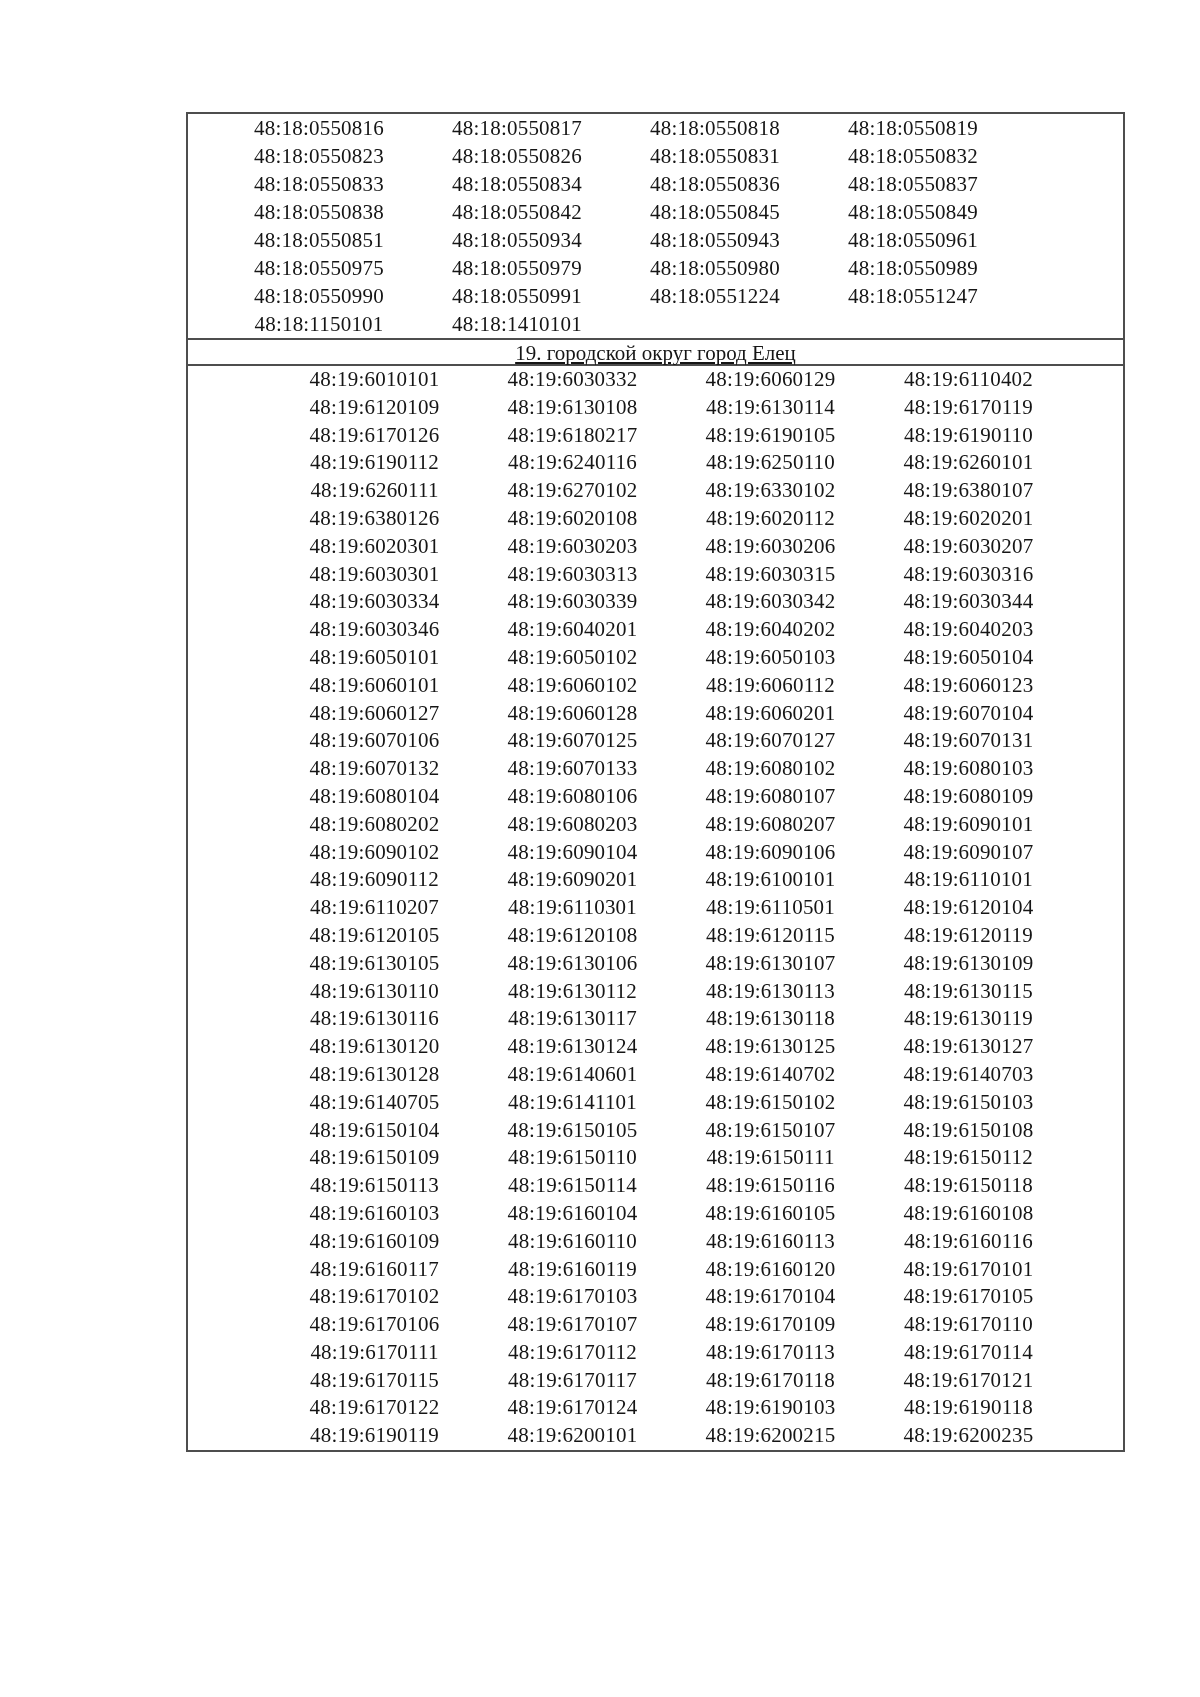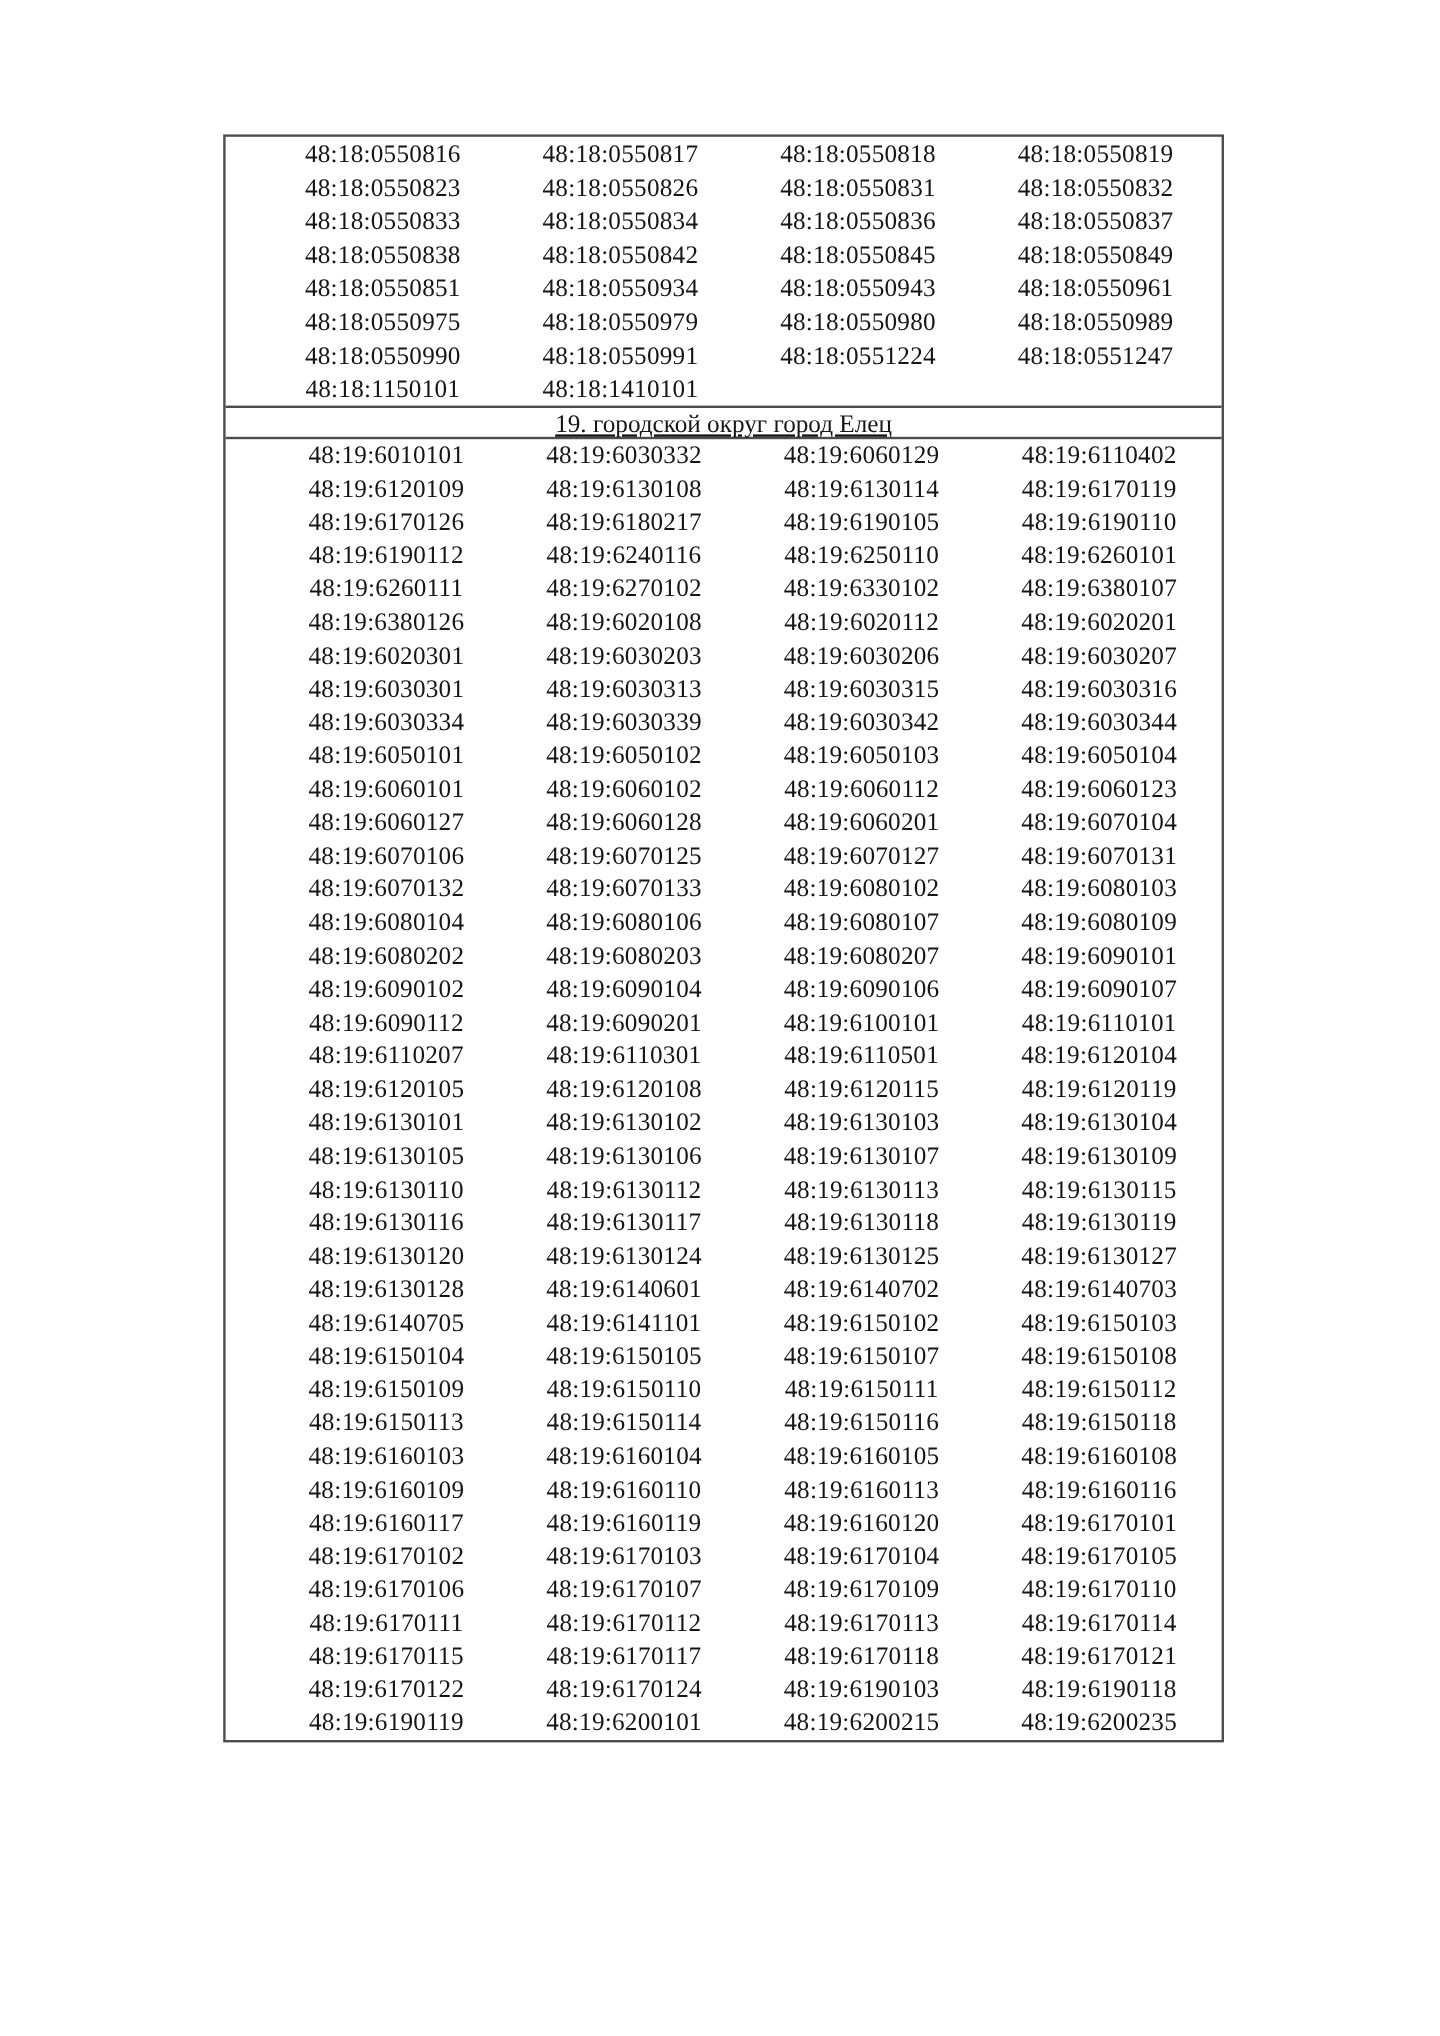--- a/index.html
+++ b/index.html
@@ -16,21 +16,21 @@
     position: absolute;
     left: 0; top: 0;
     width: 1200px; height: 1697px;
     background: #ffffff;
     overflow: hidden;
   }
   .ctable {
     position: absolute;
     left: 186px;
     top: 112px;
-    width: 834px;
+    width: 939px;
     border: 2px solid #4d4d4d;
     box-sizing: border-box;
     background: #ffffff;
   }
   .section { width: 100%; }
   .trow {
     display: flex;
     padding-left: 32px;
     white-space: nowrap;
   }
@@ -156,20 +156,26 @@
           <div class="tcell">48:19:6030315</div>
           <div class="tcell">48:19:6030316</div>
         </div>
         <div class="trow">
           <div class="tcell">48:19:6030334</div>
           <div class="tcell">48:19:6030339</div>
           <div class="tcell">48:19:6030342</div>
           <div class="tcell">48:19:6030344</div>
         </div>
         <div class="trow">
+          <div class="tcell">48:19:6030346</div>
+          <div class="tcell">48:19:6040201</div>
+          <div class="tcell">48:19:6040202</div>
+          <div class="tcell">48:19:6040203</div>
+        </div>
+        <div class="trow">
           <div class="tcell">48:19:6050101</div>
           <div class="tcell">48:19:6050102</div>
           <div class="tcell">48:19:6050103</div>
           <div class="tcell">48:19:6050104</div>
         </div>
         <div class="trow">
           <div class="tcell">48:19:6060101</div>
           <div class="tcell">48:19:6060102</div>
           <div class="tcell">48:19:6060112</div>
           <div class="tcell">48:19:6060123</div>
@@ -220,26 +226,20 @@
           <div class="tcell">48:19:6110207</div>
           <div class="tcell">48:19:6110301</div>
           <div class="tcell">48:19:6110501</div>
           <div class="tcell">48:19:6120104</div>
         </div>
         <div class="trow">
           <div class="tcell">48:19:6120105</div>
           <div class="tcell">48:19:6120108</div>
           <div class="tcell">48:19:6120115</div>
           <div class="tcell">48:19:6120119</div>
-        </div>
-        <div class="trow">
-          <div class="tcell">48:19:6130101</div>
-          <div class="tcell">48:19:6130102</div>
-          <div class="tcell">48:19:6130103</div>
-          <div class="tcell">48:19:6130104</div>
         </div>
         <div class="trow">
           <div class="tcell">48:19:6130105</div>
           <div class="tcell">48:19:6130106</div>
           <div class="tcell">48:19:6130107</div>
           <div class="tcell">48:19:6130109</div>
         </div>
         <div class="trow">
           <div class="tcell">48:19:6130110</div>
           <div class="tcell">48:19:6130112</div>

